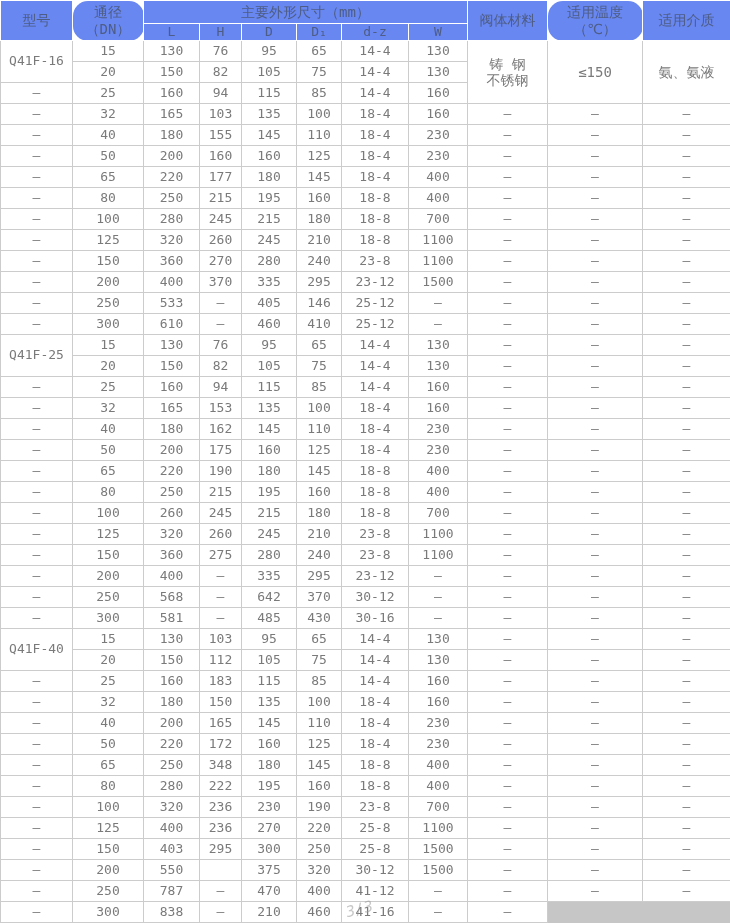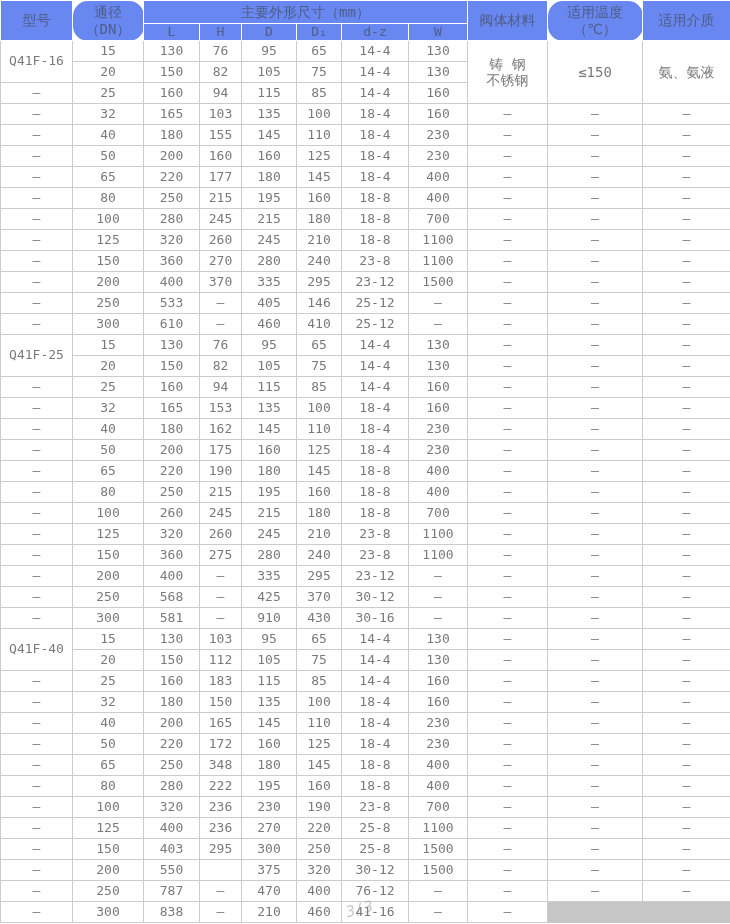--- a/index.html
+++ b/index.html
@@ -406,34 +406,34 @@
           <td>–</td>
           <td>–</td>
           <td>–</td>
           <td>–</td>
         </tr>
         <tr>
           <td>–</td>
           <td>250</td>
           <td>568</td>
           <td>–</td>
-          <td>425</td>
+          <td>642</td>
           <td>370</td>
           <td>30-12</td>
           <td>–</td>
           <td>–</td>
           <td>–</td>
           <td>–</td>
         </tr>
         <tr>
           <td>–</td>
           <td>300</td>
           <td>581</td>
           <td>–</td>
-          <td>910</td>
+          <td>485</td>
           <td>430</td>
           <td>30-16</td>
           <td>–</td>
           <td>–</td>
           <td>–</td>
           <td>–</td>
         </tr>
         <tr>
           <td rowspan="2">Q41F-40</td>
           <td>15</td>
@@ -589,21 +589,21 @@
           <td>–</td>
           <td>–</td>
         </tr>
         <tr>
           <td>–</td>
           <td>250</td>
           <td>787</td>
           <td>–</td>
           <td>470</td>
           <td>400</td>
-          <td>76-12</td>
+          <td>41-12</td>
           <td>–</td>
           <td>–</td>
           <td>–</td>
           <td>–</td>
         </tr>
         <tr>
           <td>–</td>
           <td>300</td>
           <td>838</td>
           <td>–</td>

